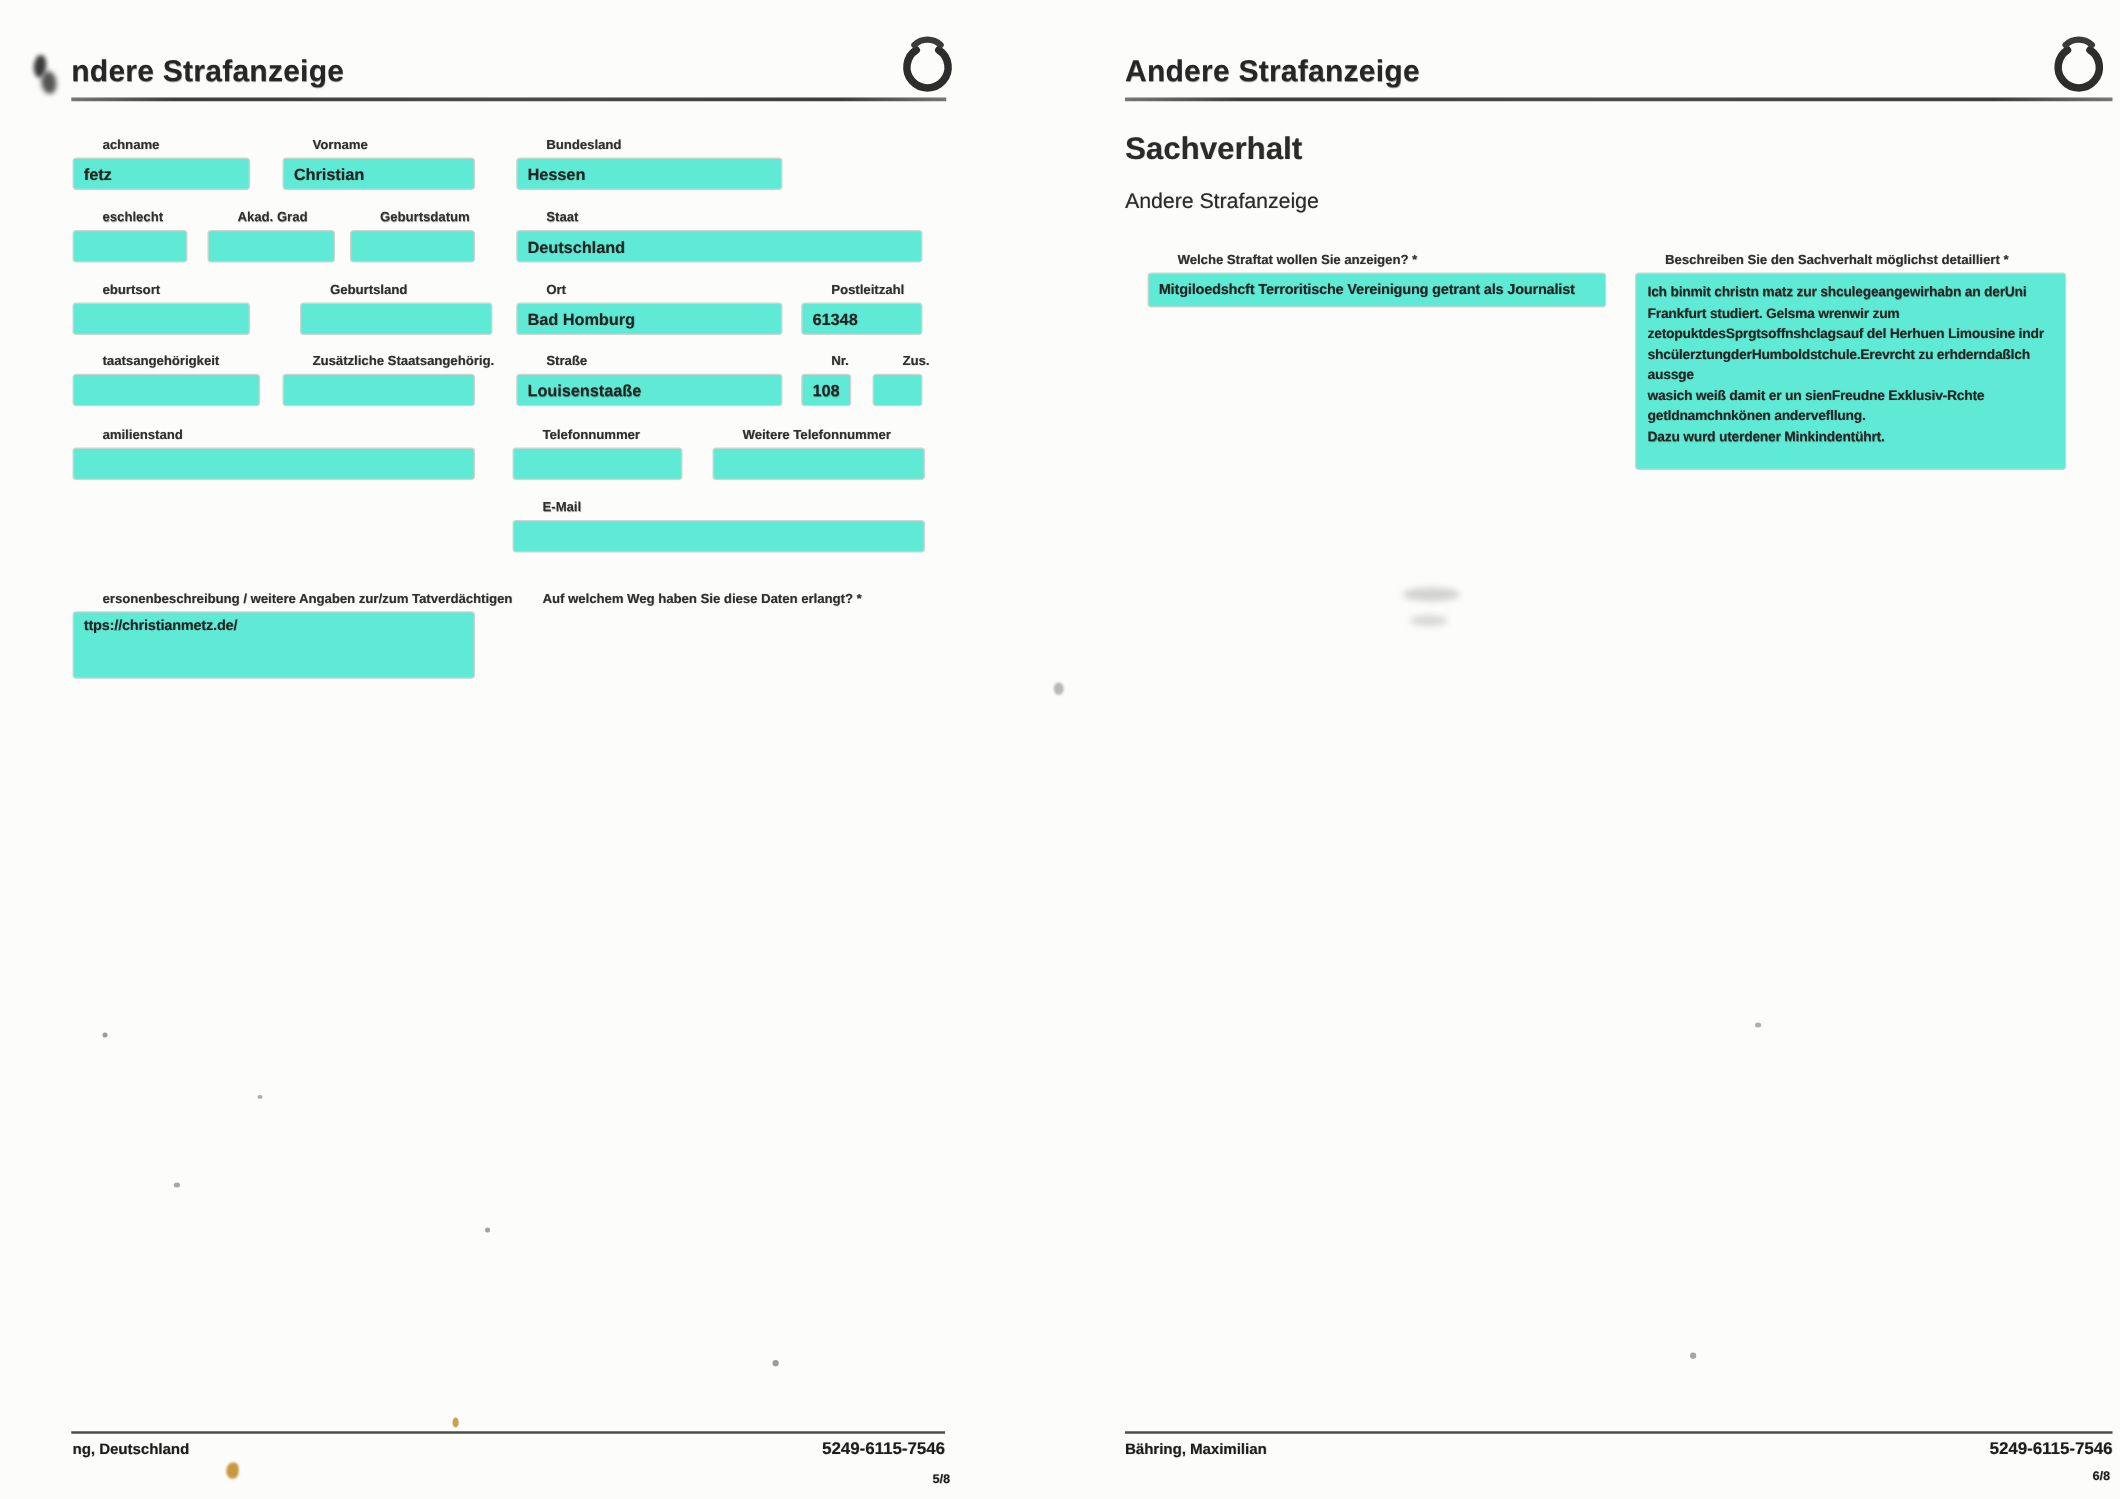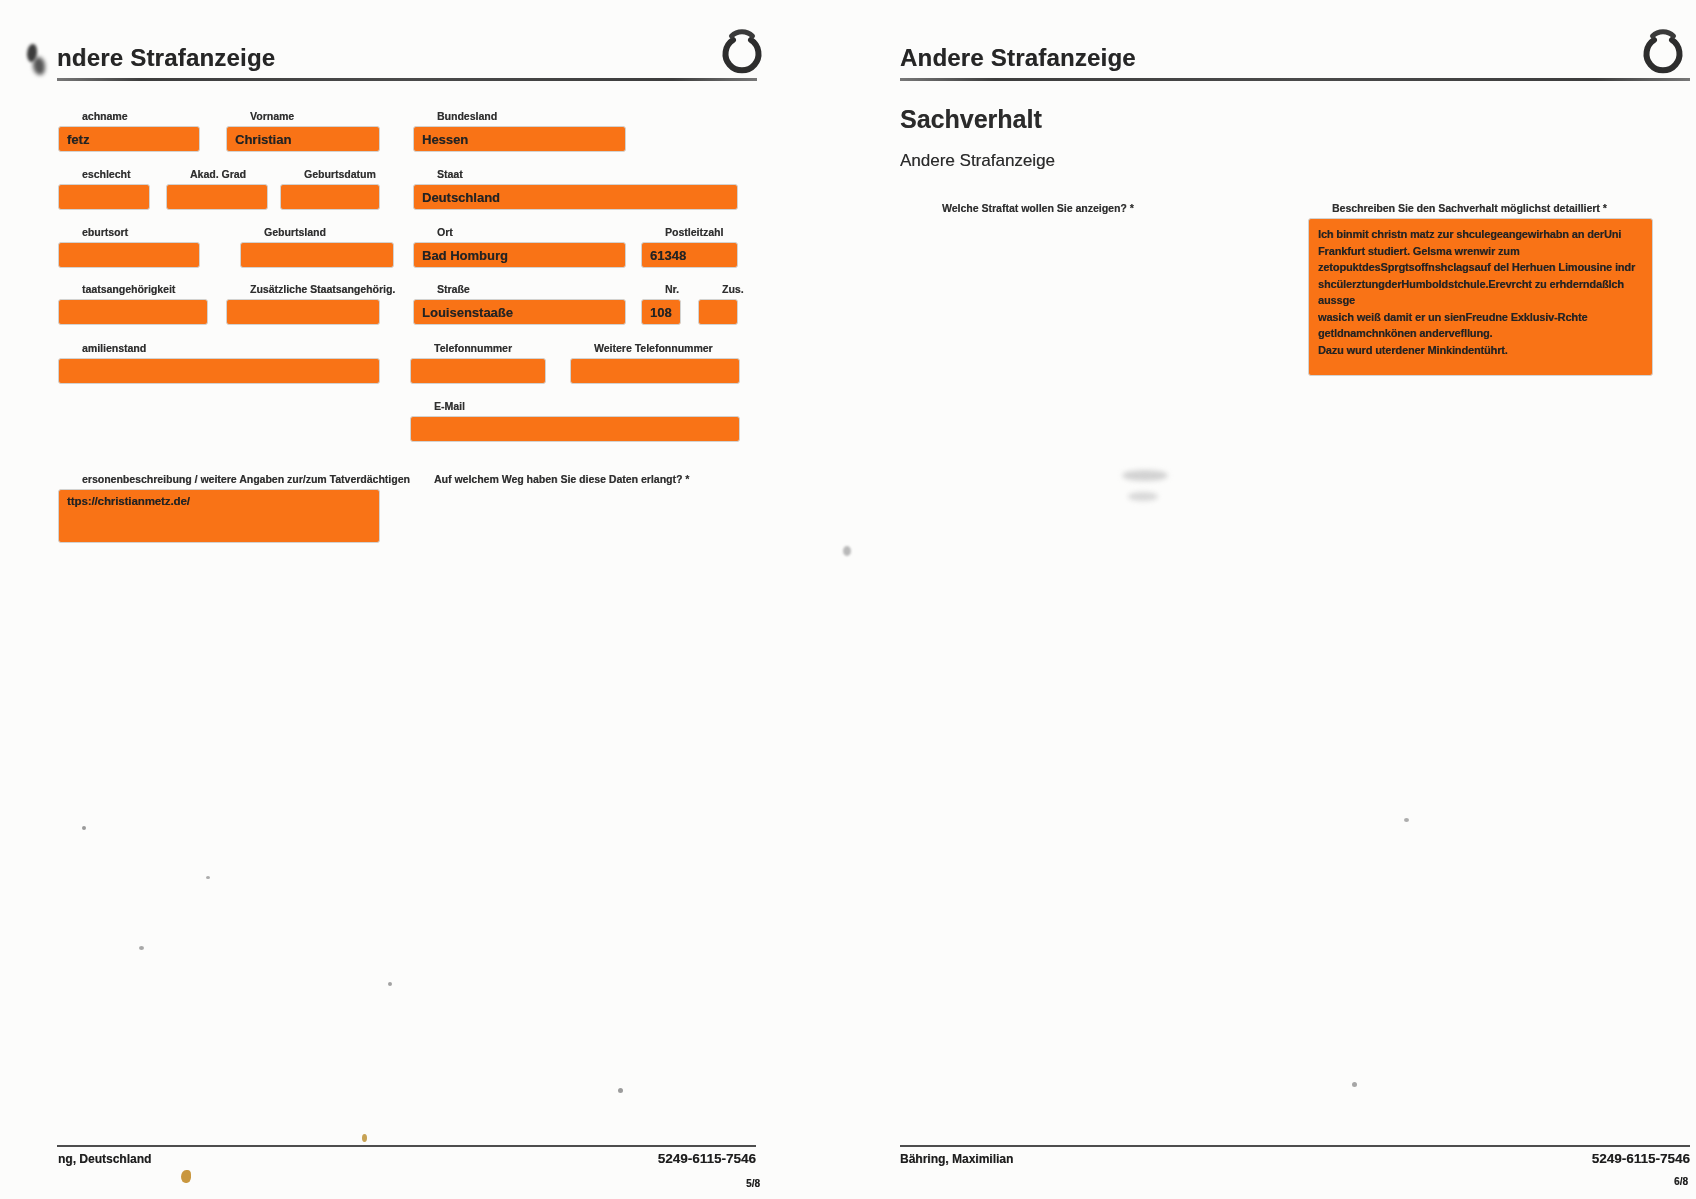--- a/index.html
+++ b/index.html
@@ -16,21 +16,21 @@
   .page-title { font-size:24px; font-weight:700; letter-spacing:0.2px; color:#262626; white-space:nowrap; }
   .rule { height:3px; background:linear-gradient(90deg,#777 0%,#3d3d3d 12%,#4a4a4a 50%,#3d3d3d 88%,#777 100%); }
   .footer-rule { height:2px; background:#4d4d4d; }
 
   .section-heading { font-size:25px; font-weight:700; color:#2b2b2b; white-space:nowrap; }
   .subsection-heading { font-size:17px; font-weight:400; color:#2b2b2b; white-space:nowrap; }
 
   .field { position:absolute; }
   .flabel { font-size:10.5px; font-weight:700; color:#2f2f2f; margin-bottom:4px; white-space:nowrap;margin-left:24px; }
   .fbox {
-    border:1px solid #d2d2d0; border-radius:3px; background:#f97316;
+    border:1px solid #d2d2d0; border-radius:3px; background:#5eead4;
     height:26px; display:flex; align-items:center; padding:0 8px; overflow:hidden;
   }
   .fbox.tall { height:54px; align-items:flex-start; padding-top:5px; }
   .fbox.desc { height:158px; align-items:flex-start; padding:7px 9px; }
   .fval { font-size:13px; font-weight:700; color:#232323; white-space:nowrap; }
   .fval.small { font-size:11.5px; letter-spacing:-0.1px; }
   .fval.multi { font-size:11px; line-height:16.5px; white-space:pre-line; letter-spacing:-0.15px; }
 
   .footer-name { font-size:12px; font-weight:700; white-space:nowrap; }
   .footer-ref  { font-size:13.5px; font-weight:700; text-align:right; white-space:nowrap; }
@@ -205,20 +205,23 @@
         <path d="M 15 12 A 16.5 16.5 0 1 0 33 12" fill="none" stroke="#2d2d2d" stroke-width="6" stroke-linecap="round"></path>
         <path d="M 13.5 8 A 15 15 0 0 1 34.5 8" fill="none" stroke="#3a3a3a" stroke-width="5" stroke-linecap="round"></path>
       </svg>
     </div>
 
     <h2 class="abs section-heading scan" style="left:900px;top:105px">Sachverhalt</h2>
     <h3 class="abs subsection-heading scan" style="left:900px;top:151px">Andere Strafanzeige</h3>
 
     <div class="field" style="left:918px;top:202px;width:367px">
       <div class="flabel scan">Welche Straftat wollen Sie anzeigen? *</div>
+      <div class="fbox" style="height:28px">
+          <span class="fval small scan">Mitgiloedshcft Terroritische Vereinigung getrant als Journalist</span>
+        </div>
     </div>
 
     <div class="field" style="left:1308px;top:202px;width:345px">
       <div class="flabel scan">Beschreiben Sie den Sachverhalt möglichst detailliert *</div>
       <div class="fbox desc">
           <span class="fval multi scan">Ich binmit christn matz zur shculegeangewirhabn an derUni
 Frankfurt studiert. Gelsma wrenwir zum
 zetopuktdesSprgtsoffnshclagsauf del Herhuen Limousine indr
 shcülerztungderHumboldstchule.Erevrcht zu erhderndaßlch aussge
 wasich weiß damit er un sienFreudne Exklusiv-Rchte

